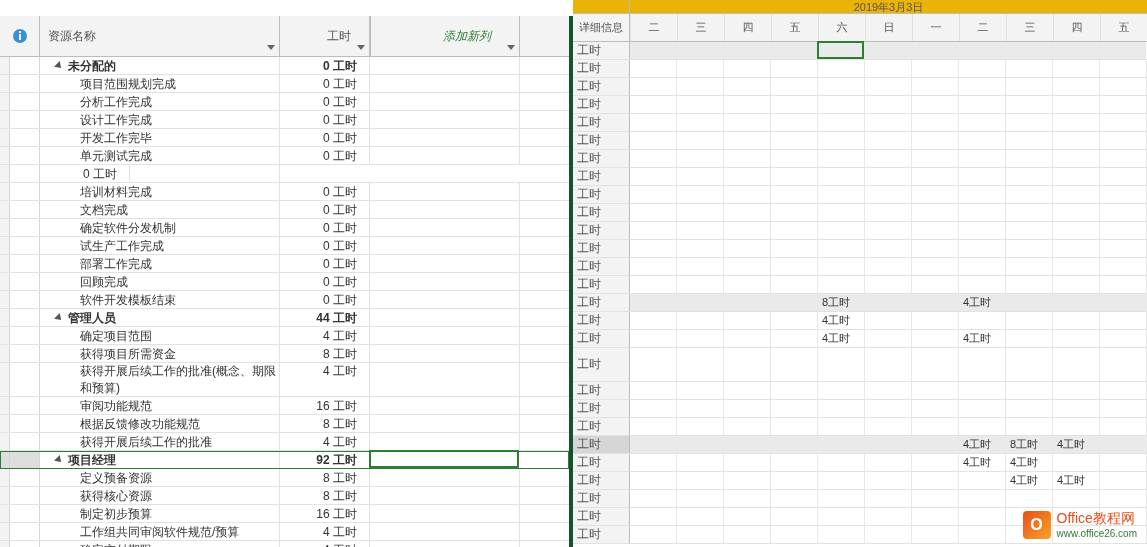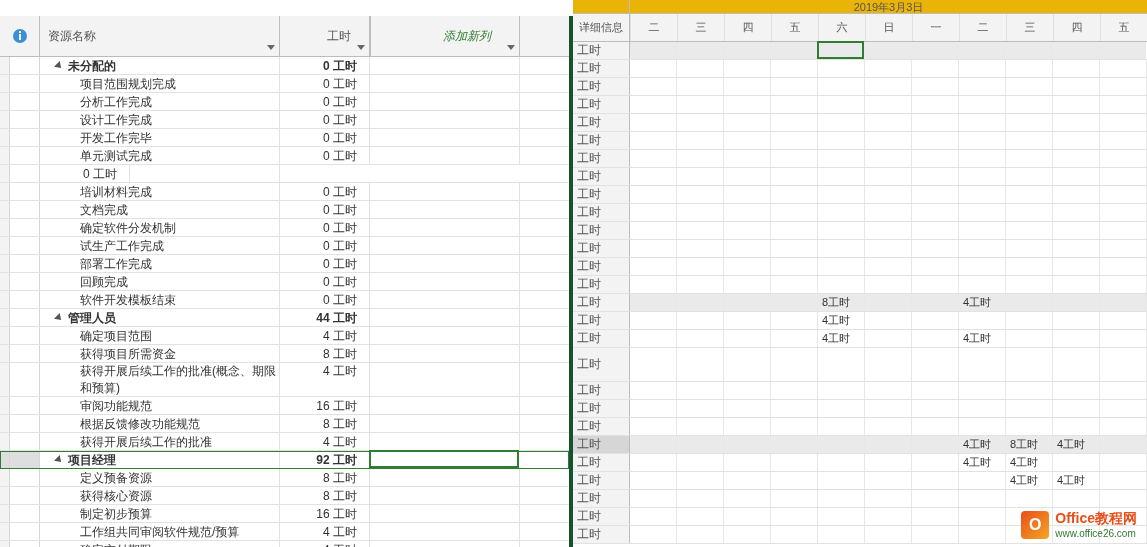--- a/index.html
+++ b/index.html
@@ -182,21 +182,21 @@
       font-size:14px;
     }
     .watermark .logo {
       width: 28px; height:28px;
       background: linear-gradient(135deg,#e94e1b,#f5a623);
       border-radius:4px;
       display:flex;align-items:center;justify-content:center;
       color:#fff;font-weight:bold;font-size:16px;
       margin-right:6px;
     }
-    .watermark .txt1 { color:#e94e1b; font-weight:bold; }
+    .watermark .txt1 { color:#e94e1b; font-weight:normal; }
     .watermark .txt2 { color:#2e7d32; font-size:10px; display:block;}
   </style>
 </head>
 <body>
 
 <div class="left-pane">
   <div class="left-header">
     <div class="hdr-cell hdr-info">
       <svg viewBox="0 0 16 16">
           <circle cx="8" cy="8" r="7" fill="#3b8fd6"></circle>

